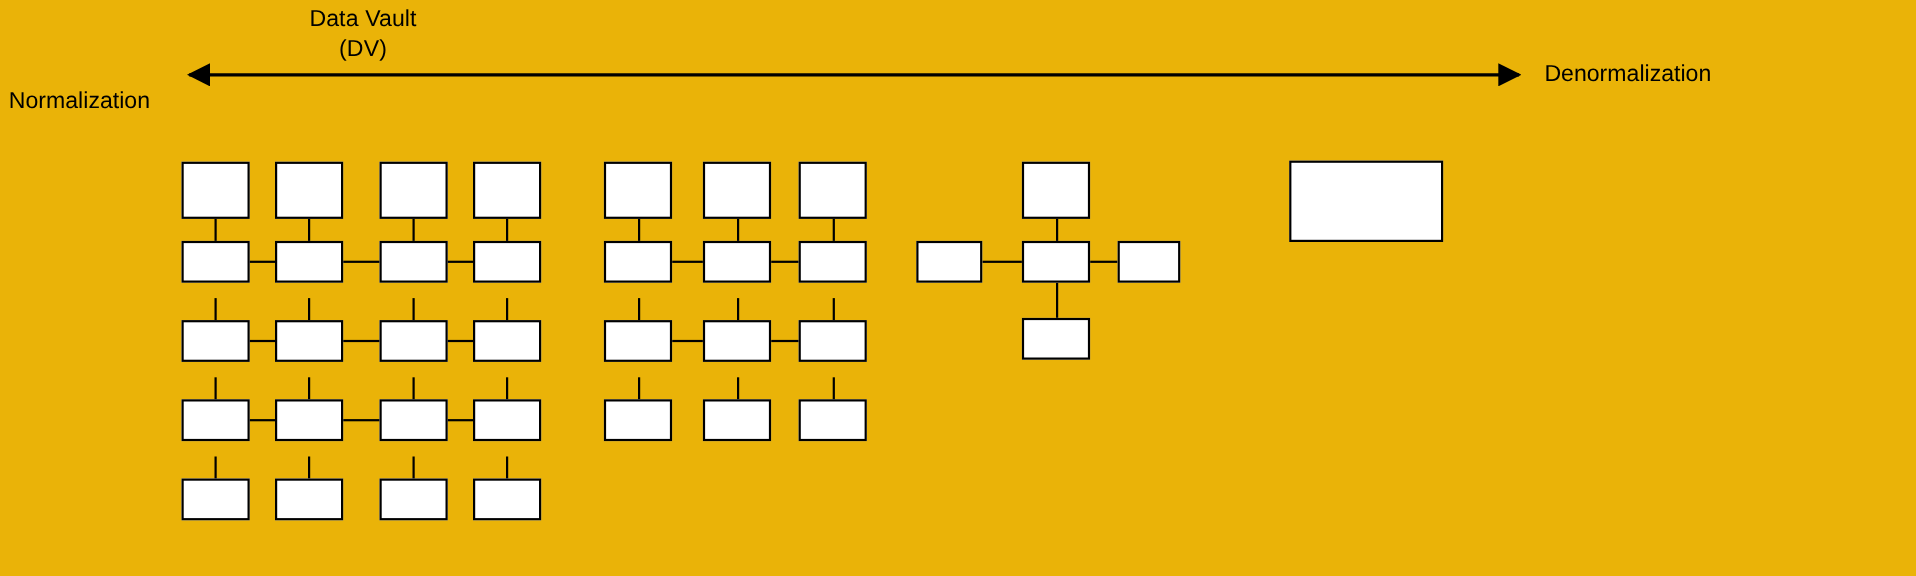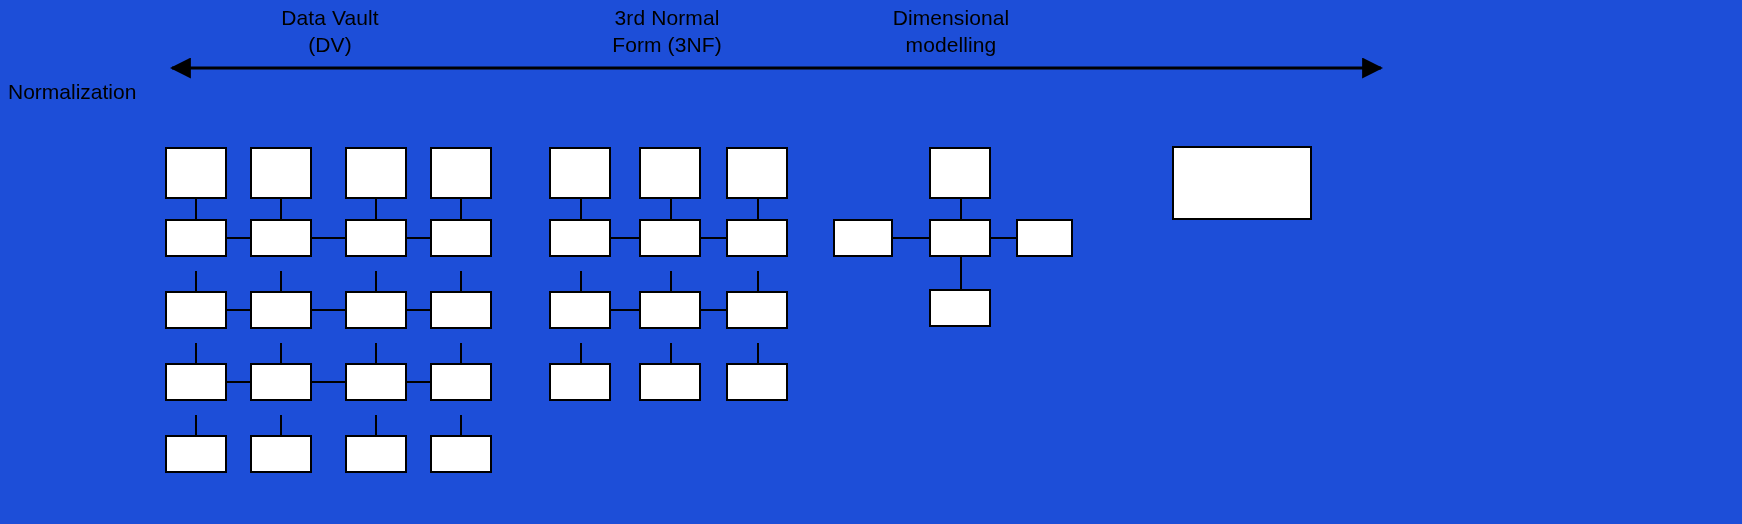--- a/index.html
+++ b/index.html
@@ -9,21 +9,21 @@
     background: #ffffff;
   }
   body {
     font-family: "Liberation Sans", sans-serif;
     color: #000000;
   }
   #canvas {
     position: relative;
     width: 1742px;
     height: 524px;
-    background: #1d4ed8;
+    background: #eab308;
     overflow: hidden;
   }
   .lbl {
     position: absolute;
     text-align: center;
     font-size: 21px;
     line-height: 27px;
     color: #000000;
     white-space: pre-line;
     letter-spacing: 0.1px;
@@ -60,29 +60,26 @@
   .link-h { height: 2px; }
 </style>
 </head>
 <body>
 
 <div id="canvas">
 
   <div class="lbl" style="left:230px; top:4px; width:200px;">Data Vault
 (DV)</div>
 
-  <div class="lbl" style="left:567px; top:4px; width:200px;">3rd Normal
-Form (3NF)</div>
-
-  <div class="lbl" style="left:851px; top:4px; width:200px;">Dimensional
-modelling</div>
+
 
 
   <div class="axis-end" style="left:8px; top:54px;margin-top:24px;">Normalization</div>
 
+  <div class="axis-end" style="left:1404px; top:54px;">Denormalization</div>
 
   <svg id="axis-svg" viewBox="0 0 1742 524" xmlns="http://www.w3.org/2000/svg">
     <defs>
       <marker id="arrow-right" viewBox="0 0 10 10" refX="9" refY="5" markerWidth="7" markerHeight="7" orient="auto-start-reverse">
         <path d="M 0 0 L 10 5 L 0 10 z" fill="#000000"></path>
       </marker>
       <marker id="arrow-left" viewBox="0 0 10 10" refX="9" refY="5" markerWidth="7" markerHeight="7" orient="auto-start-reverse">
         <path d="M 0 0 L 10 5 L 0 10 z" fill="#000000"></path>
       </marker>
     </defs>

